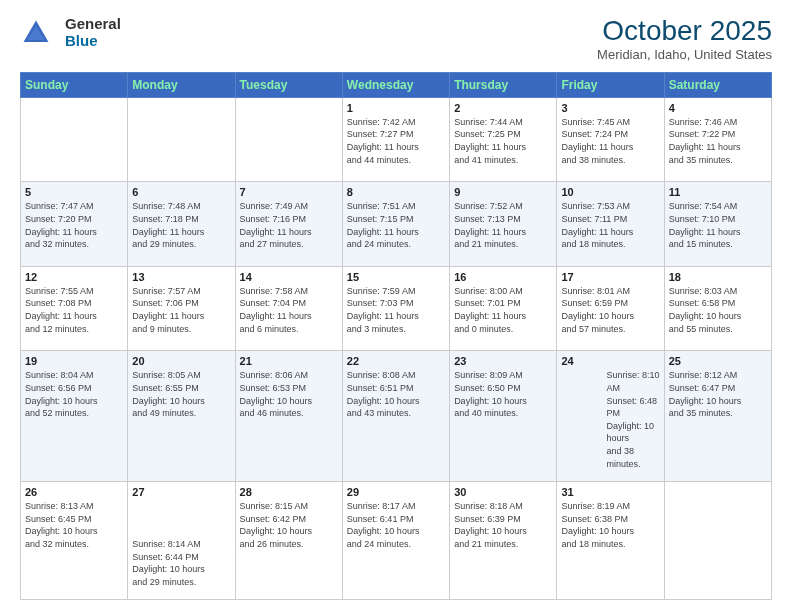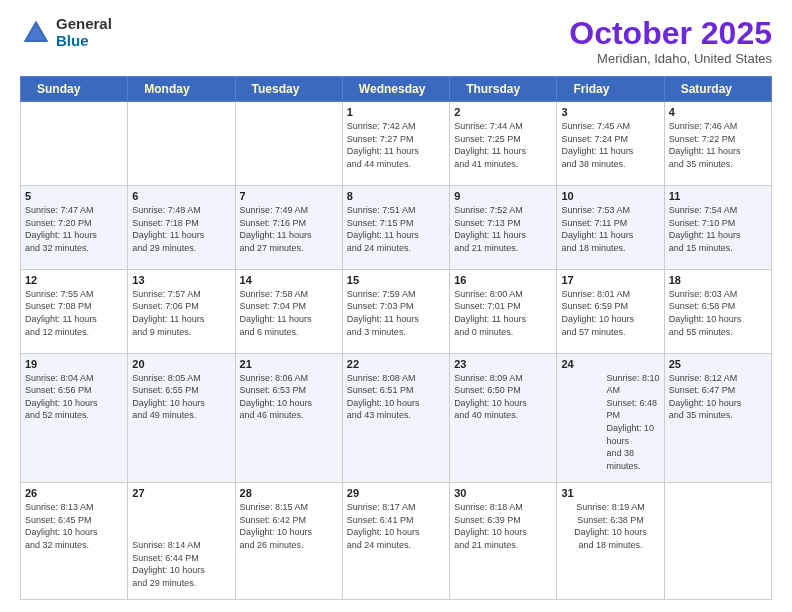--- a/index.html
+++ b/index.html
@@ -25,61 +25,62 @@
     }
     .logo {
       display: flex;
       align-items: center;
       gap: 4px;
     }
     .logo-text {
       display: flex;
       flex-direction: column;
       line-height: 1.1;
+      margin-left: 9px;
     }
     .logo-general {
       font-size: 15px;
       font-weight: bold;
       color: #333;
     }
     .logo-blue {
       font-size: 15px;
       font-weight: bold;
       color: #0369a1;
     }
     .logo-icon {
       width: 32px;
       height: 32px;
     }
     .title-block {
       text-align: right;
     }
     .month-title {
-      font-size: 32px;
-      font-weight: 700;
-      color: #6d28d9;
+      font-size: 28px;
+      font-weight: 400;
+      color: #0c4a6e;
       line-height: 1.1;
     }
     .subtitle {
       font-size: 13px;
       color: #555;
     }
     .calendar {
       flex: 1;
       border: 1px solid #ccc;
       border-collapse: collapse;
       width: 100%;
       table-layout: fixed;
     }
     .calendar th {
       background-color: #3a6abf;
-      color: #fef9c3;
+      color: #86efac;
       font-size: 12px;
       font-weight: bold;
-      padding: 5px 16px;
+      padding: 5px 4px;
       text-align: left;
       border: 1px solid #5580cc;
     }
     .calendar td {
       vertical-align: top;
       border: 1px solid #ccc;
       padding: 4px 4px;
       font-size: 9.5px;
       color: #333;
       height: 80px;
@@ -358,21 +359,21 @@
           </td>
           <td>
             <span class="day-num">30</span>
             <div class="day-info" style="white-space: pre-line;">Sunrise: 8:18 AM
 Sunset: 6:39 PM
 Daylight: 10 hours
 and 21 minutes.</div>
           </td>
           <td>
             <span class="day-num">31</span>
-            <div class="day-info" style="white-space: pre-line; text-align: center;">Sunrise: 8:19 AM
+            <div class="day-info" style="white-space: pre-line;">Sunrise: 8:19 AM
 Sunset: 6:38 PM
 Daylight: 10 hours
 and 18 minutes.</div>
           </td>
           <td class="empty-cell"></td>
         </tr>
       </tbody>
   </table>
 </div>
 

